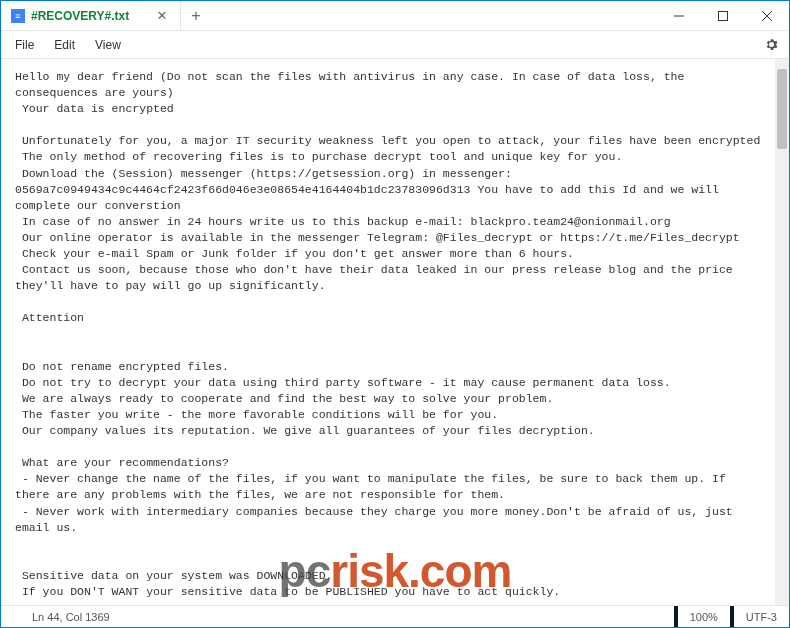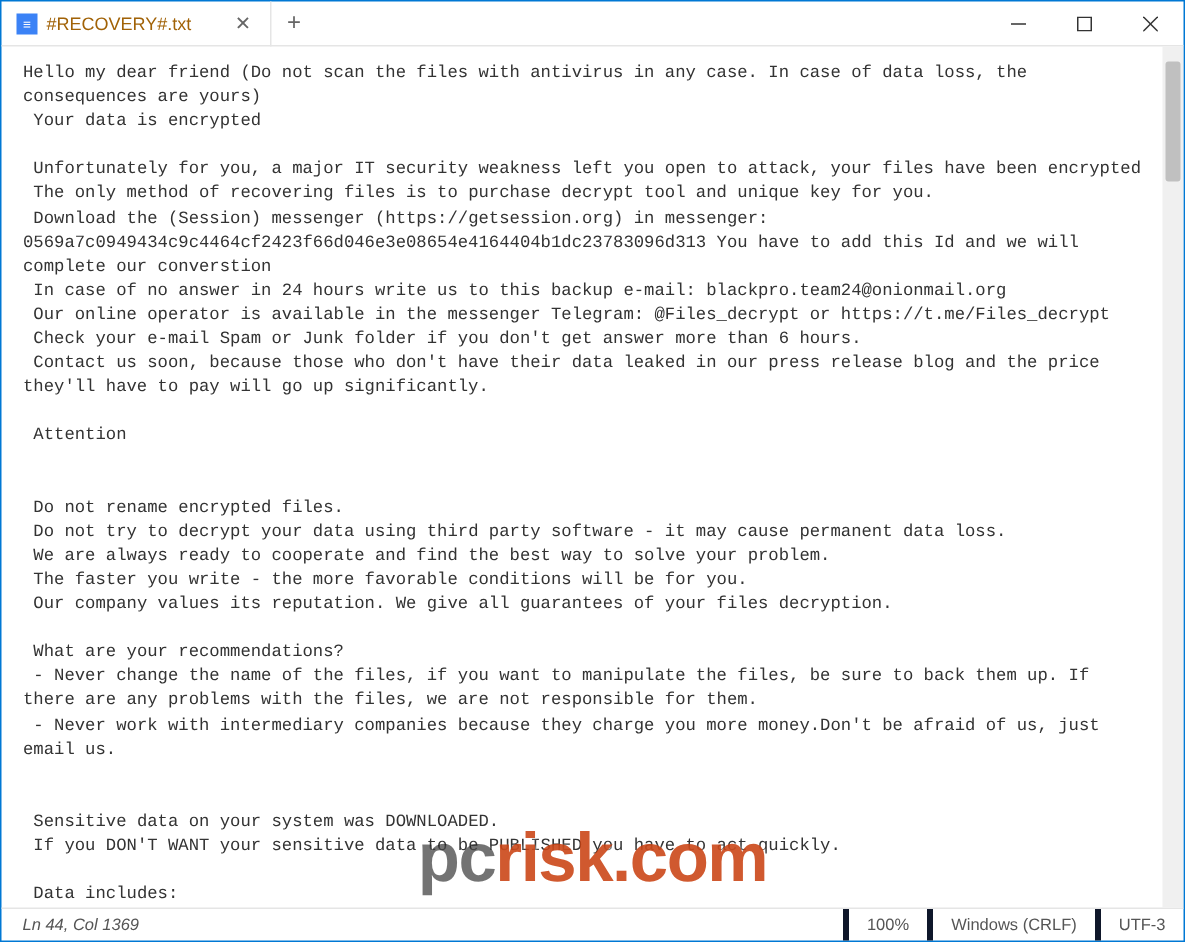--- a/index.html
+++ b/index.html
@@ -2,39 +2,39 @@
 <html><head>
 <meta charset="utf-8">
 <style>
 * { margin: 0; padding: 0; box-sizing: border-box; }
 body { font-family: "Segoe UI", Arial, sans-serif; background: #fff; width: 790px; height: 628px; overflow: hidden; position: relative; }
 
 .window { width: 790px; height: 628px; border: 1px solid #0078d4; display: flex; flex-direction: column; }
 .titlebar { height: 30px; display: flex; align-items: center; border-bottom: 1px solid #e5e5e5; }
 .tab { display: flex; align-items: center; padding: 0 10px; height: 30px; border-right: 1px solid #e5e5e5; gap: 6px; min-width: 180px; }
 .tab-icon { width: 14px; height: 14px; background: #3b82f6; display: inline-flex; align-items: center; justify-content: center; font-size: 9px; color: #fff; }
-.tab-title { font-size: 12px; color: #a16207; flex: 1; }
+.tab-title { font-size: 12px; color: #15803d; flex: 1; font-weight: bold; }
 .tab-close { width: 16px; height: 16px; display: inline-flex; align-items: center; justify-content: center; font-size: 13px; color: #666; }
 .newtab { width: 30px; display: flex; align-items: center; justify-content: center; font-size: 16px; color: #666; }
 .spacer { flex: 1; }
 .winbtn { width: 44px; height: 30px; display: flex; align-items: center; justify-content: center; color: #333; font-size: 11px; }
 .winbtn svg { width: 10px; height: 10px; }
 
 .menubar { height: 28px; display: flex; align-items: center; padding: 0 4px; border-bottom: 1px solid #e5e5e5; }
 .menuitem { padding: 4px 10px; font-size: 12px; color: #333; }
 .gear { width: 28px; display: flex; align-items: center; justify-content: center; margin-left: auto; }
 
 .content-wrap { flex: 1; display: flex; overflow: hidden; position: relative; }
 .content { flex: 1; overflow: auto; padding: 10px 14px; font-family: Consolas, "Courier New", monospace; font-size: 11.5px; line-height: 1.4; color: #333; white-space: pre-wrap; word-wrap: break-word; }
 .scrollbar { width: 14px; background: #f0f0f0; position: relative; }
 .scroll-thumb { position: absolute; left: 2px; right: 2px; top: 10px; height: 80px; background: #c0c0c0; border-radius: 2px; }
 
 .statusbar { height: 22px; border-top: 1px solid #e5e5e5; display: flex; align-items: center; font-size: 11px; color: #555; }
 .status-item { padding: 0 12px; border-left: 4px solid #0f172a; height: 100%; display: flex; align-items: center; }
-.status-item:first-child { border-left: none; padding-left: 14px; font-style: italic; }
+.status-item:first-child { border-left: none; padding-left: 31px; }
 .status-spacer { flex: 1; }
 
 .watermark { position: absolute; bottom: 30px; left: 50%; transform: translateX(-50%); font-size: 46px; font-weight: bold; color: rgba(0,0,0,0.55); letter-spacing: -1px; text-shadow: 1px 1px 2px rgba(255,255,255,0.5); pointer-events: none; font-family: Arial, sans-serif; }
 .watermark .r { color: rgba(200,60,10,0.85); }
 </style>
 </head>
 <body>
 
 <div class="window">
 
@@ -57,20 +57,30 @@
         </svg>
     </div>
     <div class="winbtn">
       <svg viewBox="0 0 10 10">
           <line x1="0" y1="0" x2="10" y2="10" stroke="#333" stroke-width="1"></line>
           <line x1="10" y1="0" x2="0" y2="10" stroke="#333" stroke-width="1"></line>
         </svg>
     </div>
   </div>
 
+  <div class="menubar">
+    <div class="menuitem">File</div>
+    <div class="menuitem">Edit</div>
+    <div class="menuitem">View</div>
+    <div class="gear">
+      <svg width="15" height="15" viewBox="0 0 24 24">
+          <path fill="#555" d="M12,8a4,4 0 1,0 0,8a4,4 0 1,0 0,-8M19.4,13l2.1,1.6l-2,3.4l-2.5-1a8,8 0 0,1-1.7,1l-0.4,2.6h-4l-0.4-2.6a8,8 0 0,1-1.7-1l-2.5,1l-2-3.4L6.6,13a8,8 0 0,1 0-2L4.5,9.4l2-3.4l2.5,1a8,8 0 0,1 1.7-1L11,3.4h4l0.4,2.6a8,8 0 0,1 1.7,1l2.5-1l2,3.4L19.4,11a8,8 0 0,1 0,2z"></path>
+        </svg>
+    </div>
+  </div>
 
   <div class="content-wrap">
     <div class="content">Hello my dear friend (Do not scan the files with antivirus in any case. In case of data loss, the consequences are yours)
  Your data is encrypted
 
  Unfortunately for you, a major IT security weakness left you open to attack, your files have been encrypted
  The only method of recovering files is to purchase decrypt tool and unique key for you.
  Download the (Session) messenger (https://getsession.org) in messenger:
 0569a7c0949434c9c4464cf2423f66d046e3e08654e4164404b1dc23783096d313 You have to add this Id and we will complete our converstion
  In case of no answer in 24 hours write us to this backup e-mail: blackpro.team24@onionmail.org
@@ -101,21 +111,20 @@
  - Private financial information including: clients data, bills, budgets, annual reports, bank statements.</div>
     <div class="scrollbar">
       <div class="scroll-thumb"></div>
     </div>
   </div>
 
   <div class="statusbar">
     <div class="status-item">Ln 44, Col 1369</div>
     <div class="status-spacer"></div>
     <div class="status-item">100%</div>
-    <div class="status-item">Windows (CRLF)</div>
     <div class="status-item">UTF-3</div>
   </div>
 
 </div>
 
 <div class="watermark">
   <span>pc</span><span class="r">risk.com</span>
 </div>
 
 </body></html>

